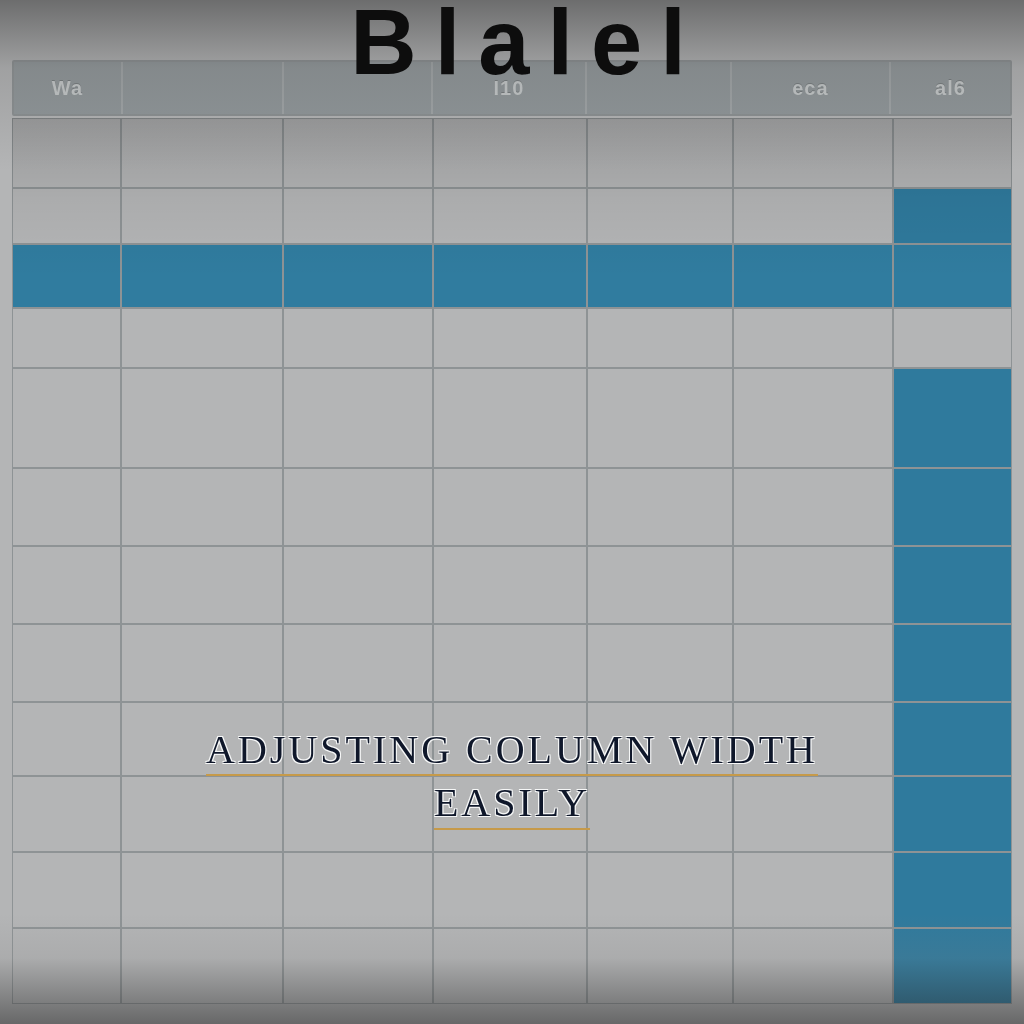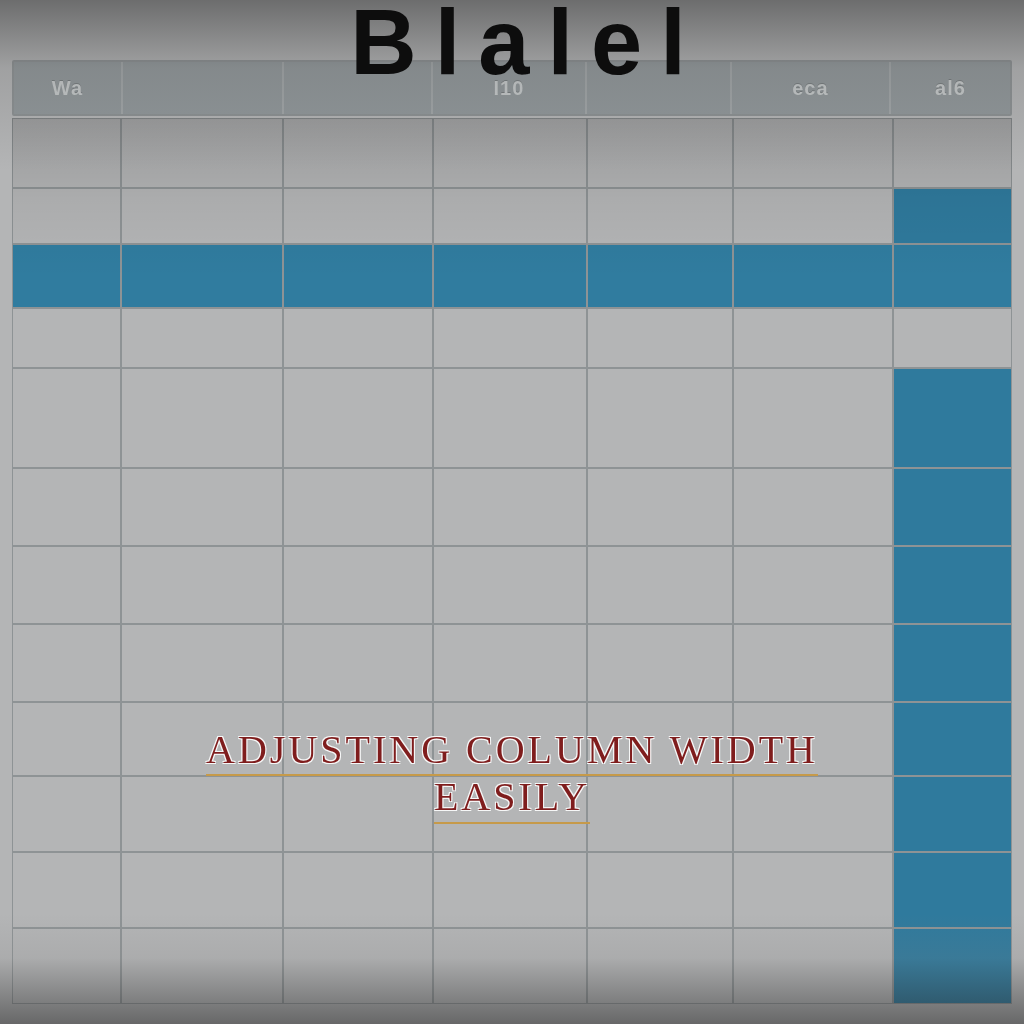--- a/index.html
+++ b/index.html
@@ -123,35 +123,36 @@
     position: absolute;
     left: 0; right: 0;
     top: 726px;
     text-align: center;
     z-index: 7;
     font-family: Georgia, "Times New Roman", serif;
     font-weight: 400;
     text-transform: uppercase;
     letter-spacing: 3px;
     font-size: 40px;
-    color: #7f1d1d;
+    color: #0f172a;
     line-height: 1.18;
   }
   .caption span {
     display: inline;
     border-bottom: 2px solid #c69a4a;
     padding-bottom: 2px;
     text-shadow:
       -1px -1px 0 #f6f7f7,
        1px -1px 0 #f6f7f7,
       -1px  1px 0 #f6f7f7,
        1px  1px 0 #f6f7f7;
   }
   .caption .l2 {
     display: inline-block;
+    margin-top: 6px;
   }
 </style>
 </head>
 <body>
 
 <div class="top-vignette"></div>
 <div class="bottom-vignette"></div>
 
 <div class="big-title">Blalel</div>
 

